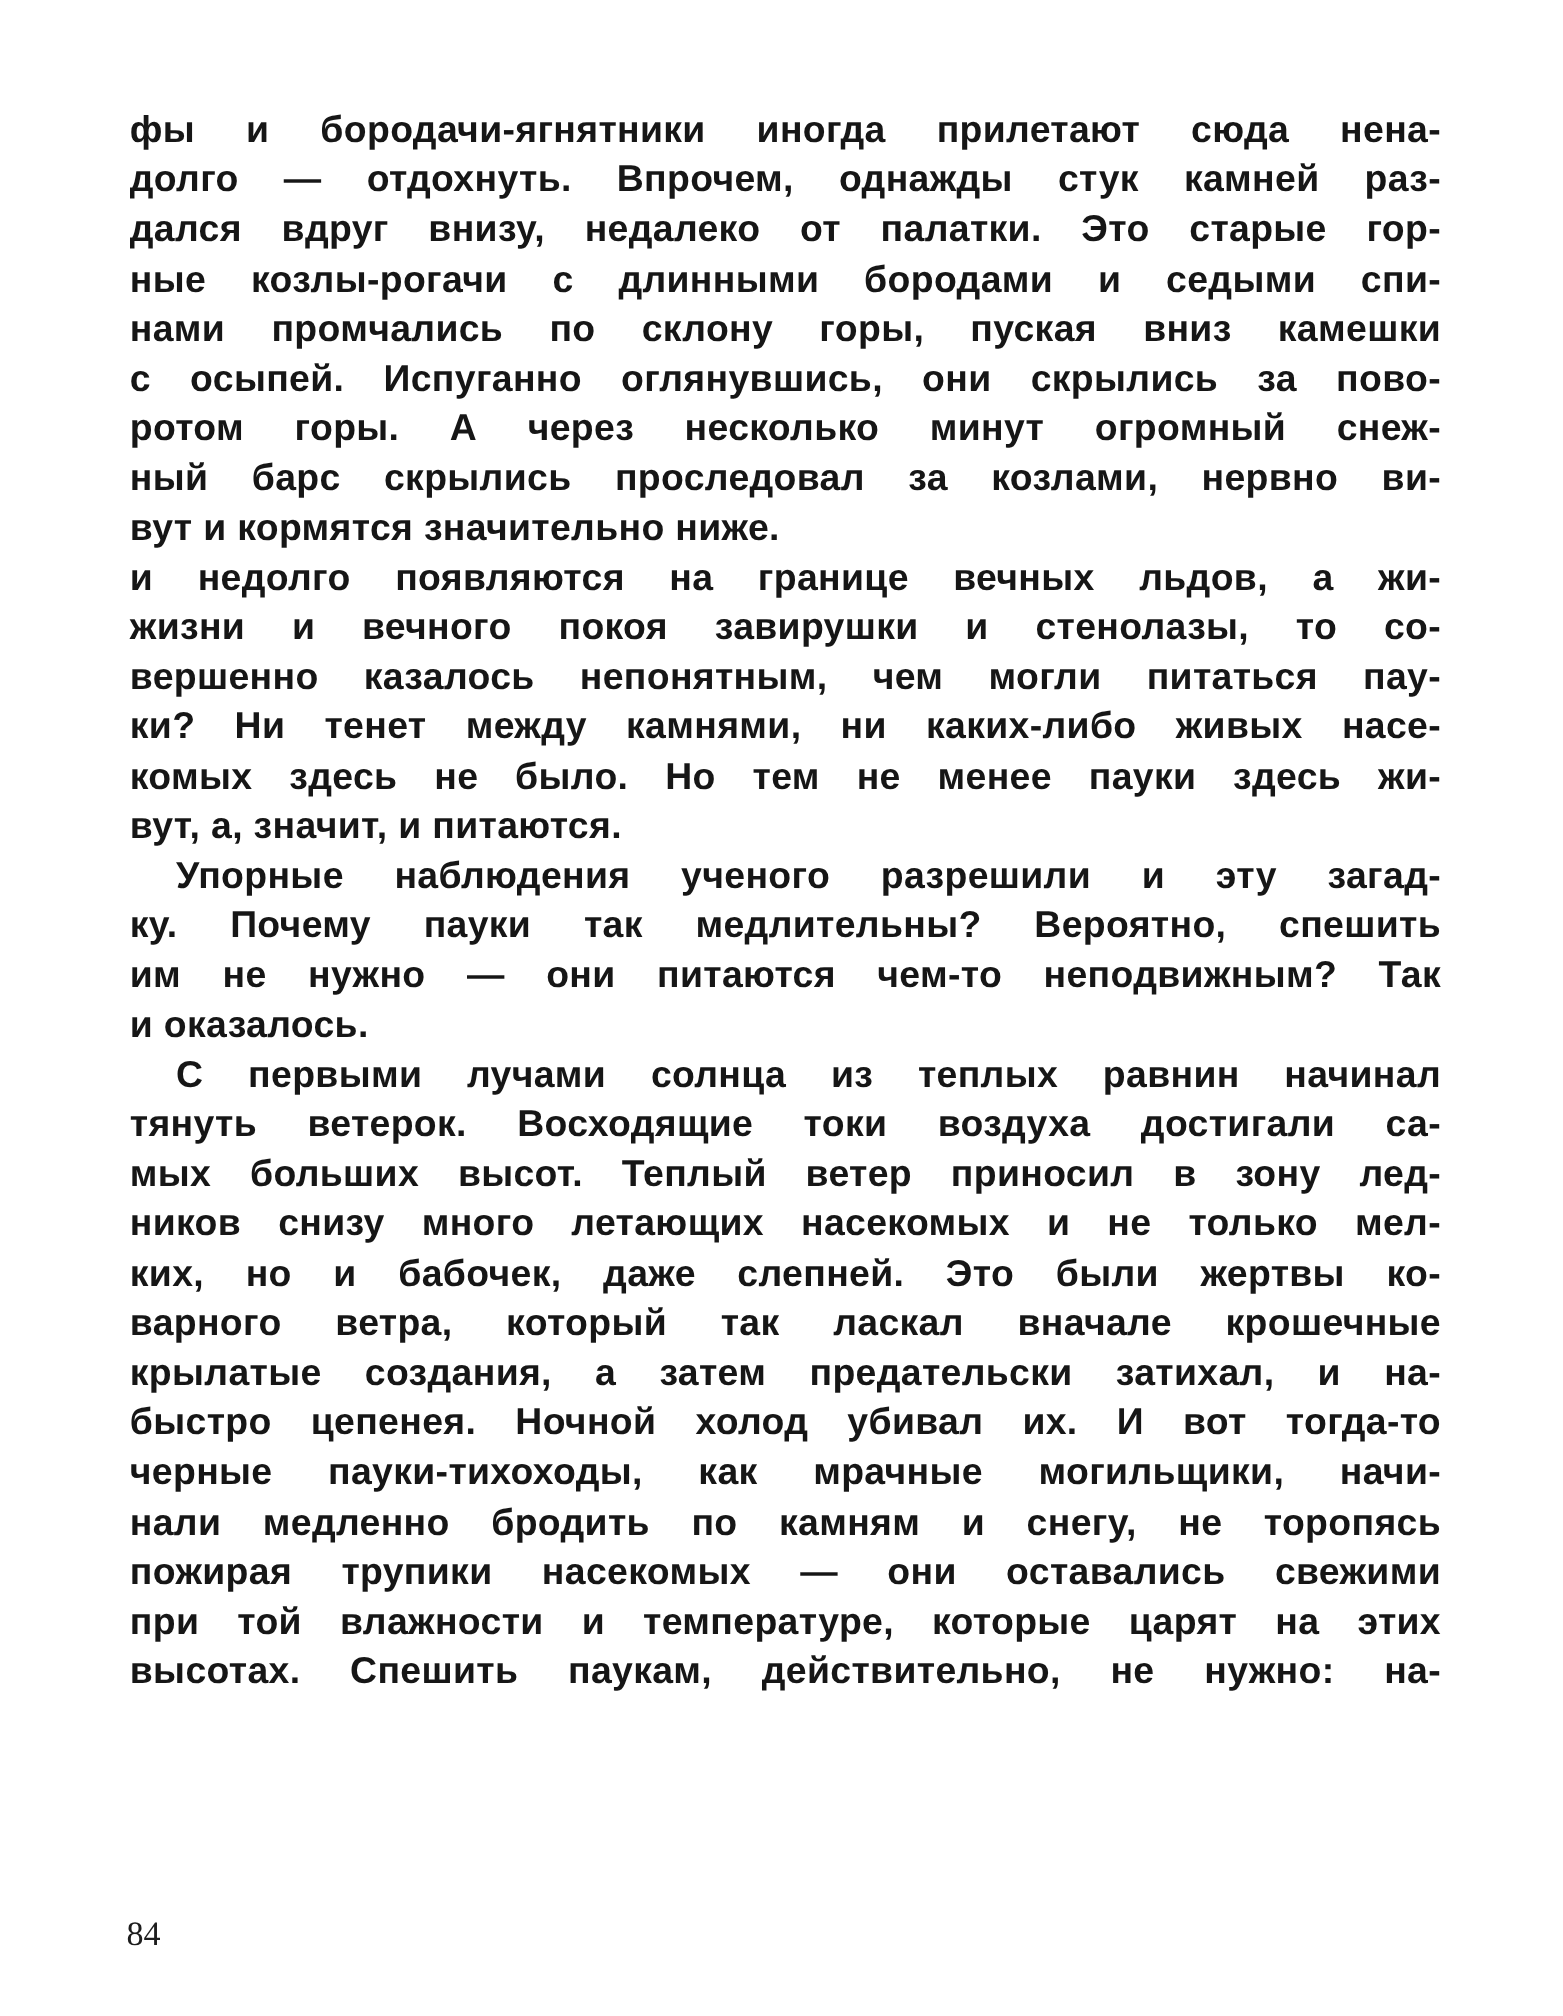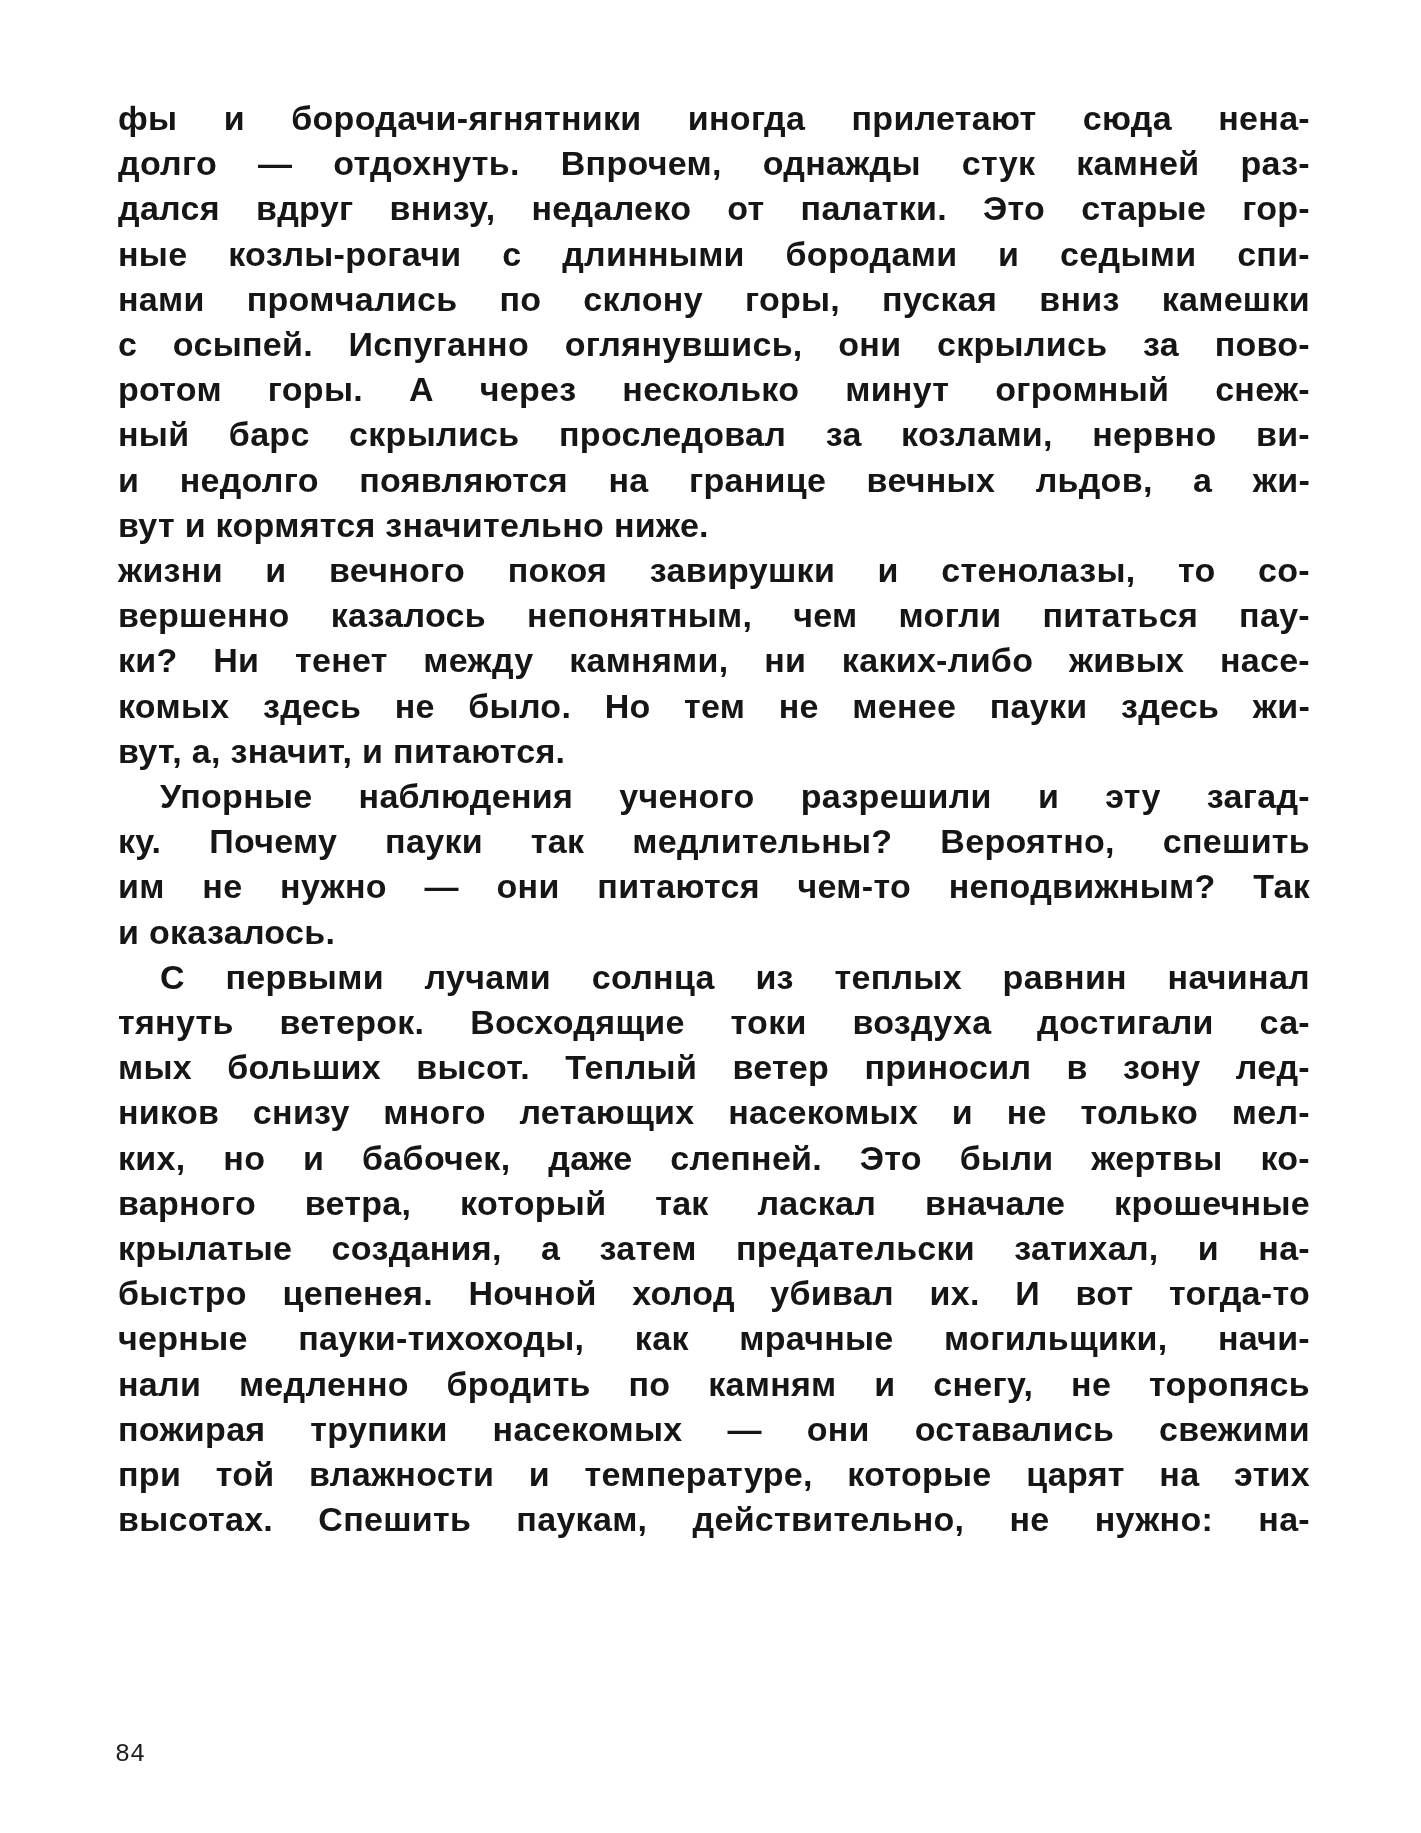--- a/index.html
+++ b/index.html
@@ -33,41 +33,41 @@
     text-align: justify;
     text-align-last: justify;
   }
   .line.indent {
     text-indent: 42px;
   }
   .page-number {
     position: absolute;
     left: 115px;
     top: 1740px;
-    font-size: 25px;
+    font-size: 31px;
     font-weight: normal;
     color: #1d1d1d;
-    font-family: Liberation Mono, monospace;
+    font-family: Liberation Serif, serif;
   }
 </style>
 </head>
 <body>
 
 <div class="page">
   <main class="text-block">
       <div class="line just">фы и бородачи-ягнятники иногда прилетают сюда нена-</div>
       <div class="line just">долго — отдохнуть. Впрочем, однажды стук камней раз-</div>
       <div class="line just">дался вдруг внизу, недалеко от палатки. Это старые гор-</div>
       <div class="line just">ные козлы-рогачи с длинными бородами и седыми спи-</div>
       <div class="line just">нами промчались по склону горы, пуская вниз камешки</div>
       <div class="line just">с осыпей. Испуганно оглянувшись, они скрылись за пово-</div>
       <div class="line just">ротом горы. А через несколько минут огромный снеж-</div>
       <div class="line just">ный барс скрылись проследовал за козлами, нервно ви-</div>
+      <div class="line">вут и кормятся значительно ниже.</div>
       <div class="line just">и недолго появляются на границе вечных льдов, а жи-</div>
-      <div class="line">вут и кормятся значительно ниже.</div>
       <div class="line just">жизни и вечного покоя завирушки и стенолазы, то со-</div>
       <div class="line just">вершенно казалось непонятным, чем могли питаться пау-</div>
       <div class="line just">ки? Ни тенет между камнями, ни каких-либо живых насе-</div>
       <div class="line just">комых здесь не было. Но тем не менее пауки здесь жи-</div>
       <div class="line">вут, а, значит, и питаются.</div>
       <div class="line just indent">Упорные наблюдения ученого разрешили и эту загад-</div>
       <div class="line just">ку. Почему пауки так медлительны? Вероятно, спешить</div>
       <div class="line just">им не нужно — они питаются чем-то неподвижным? Так</div>
       <div class="line">и оказалось.</div>
       <div class="line just indent">С первыми лучами солнца из теплых равнин начинал</div>

